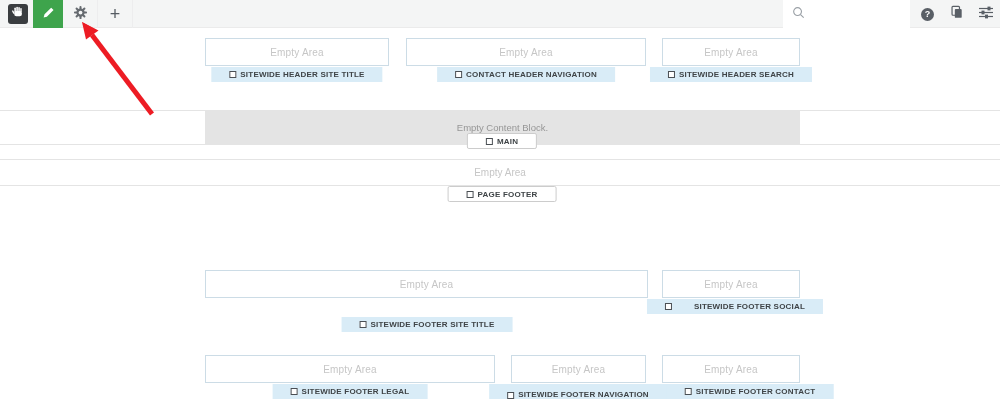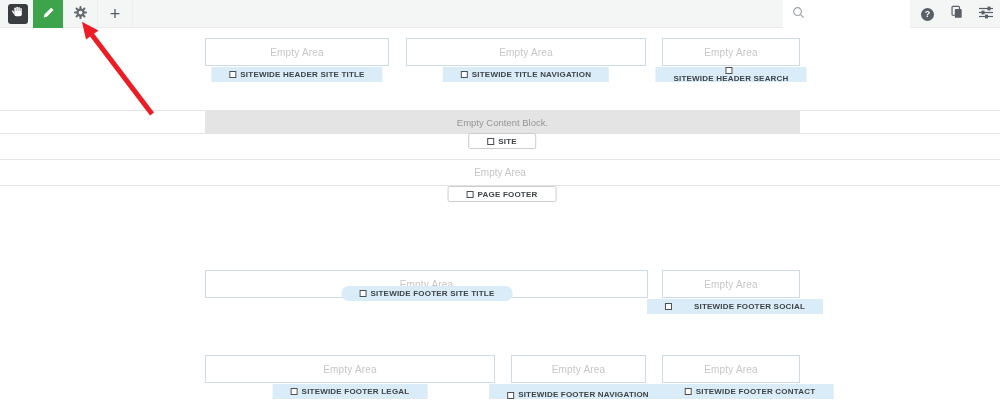--- a/index.html
+++ b/index.html
@@ -167,53 +167,53 @@
   <div class="area-box" style="left:662px;top:38px;width:138px;">
     <span class="ph">Empty Area</span>
   </div>
 
   <div class="handle blue" style="left:297px;top:67px;">
     <span class="cb"></span>
     <span>SITEWIDE HEADER SITE TITLE</span>
   </div>
   <div class="handle blue" style="left:526px;top:67px;">
     <span class="cb"></span>
-    <span>SITEWIDE TITLE NAVIGATION</span>
-  </div>
-  <div class="handle blue" style="left:731px;top:67px;flex-direction:column;">
+    <span>CONTACT HEADER NAVIGATION</span>
+  </div>
+  <div class="handle blue" style="left:731px;top:67px;">
     <span class="cb"></span>
     <span>SITEWIDE HEADER SEARCH</span>
   </div>
 
-  <div class="fullrow" style="top:110px;height:24px;padding-left:40px;">
+  <div class="fullrow" style="top:110px;height:35px;padding-left:40px;">
     <div class="gray-bar">
       <span class="ph">Empty Content Block.</span>
     </div>
   </div>
   <div class="handle white" style="left:502px;top:133px;">
     <span class="cb"></span>
-    <span>SITE</span>
+    <span>MAIN</span>
   </div>
 
   <div class="fullrow" style="top:159px;height:27px;">
     <div class="row-ph">Empty Area</div>
   </div>
   <div class="handle white" style="left:502px;top:186px;justify-content:center;">
     <span class="cb"></span>
     <span>PAGE FOOTER</span>
   </div>
 
   <div class="area-box" style="left:205px;top:270px;width:443px;">
     <span class="ph">Empty Area</span>
   </div>
   <div class="area-box" style="left:662px;top:270px;width:138px;">
     <span class="ph">Empty Area</span>
   </div>
 
-  <div class="handle blue" style="left:427px;top:286px;border-radius:7px;">
+  <div class="handle blue" style="left:427px;top:317px;">
     <span class="cb"></span>
     <span>SITEWIDE FOOTER SITE TITLE</span>
   </div>
   <div class="handle blue" style="left:735px;top:299px;gap:18px;">
     <span class="cb"></span>
     <span>SITEWIDE FOOTER SOCIAL</span>
   </div>
 
   <div class="area-box" style="left:205px;top:355px;width:290px;">
     <span class="ph">Empty Area</span>

